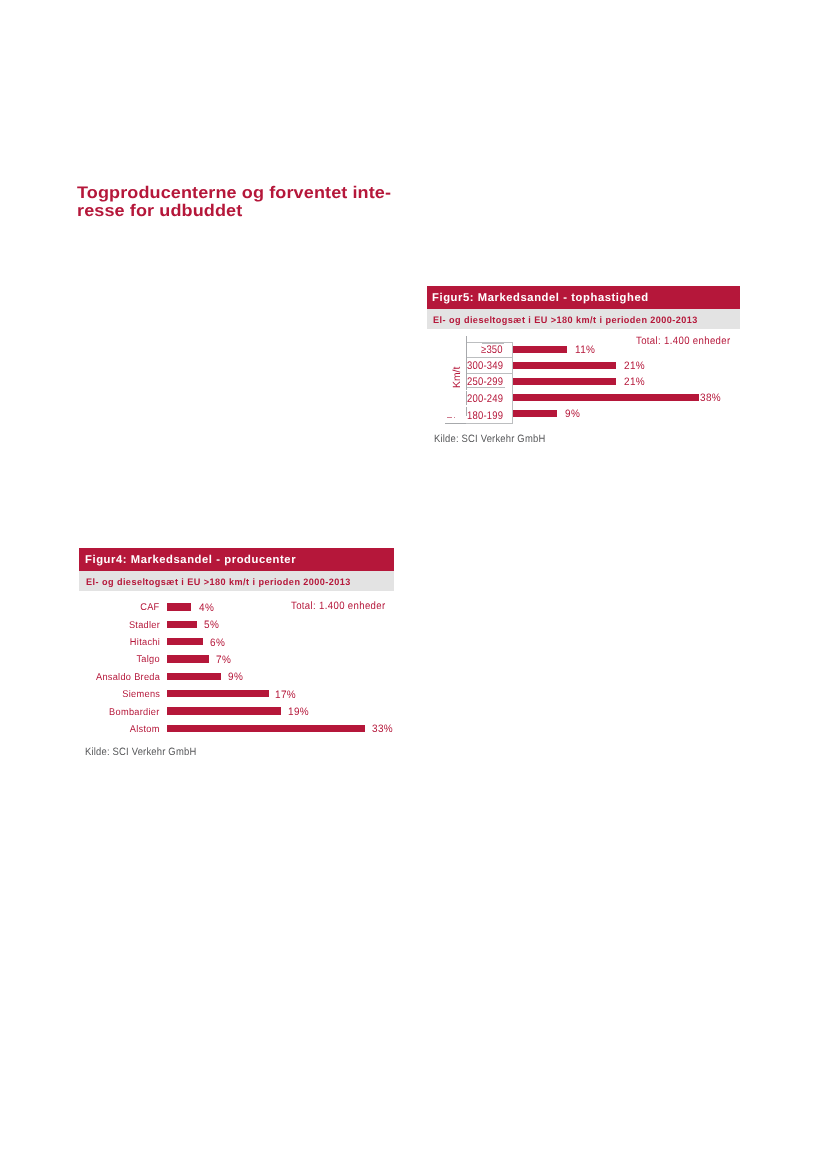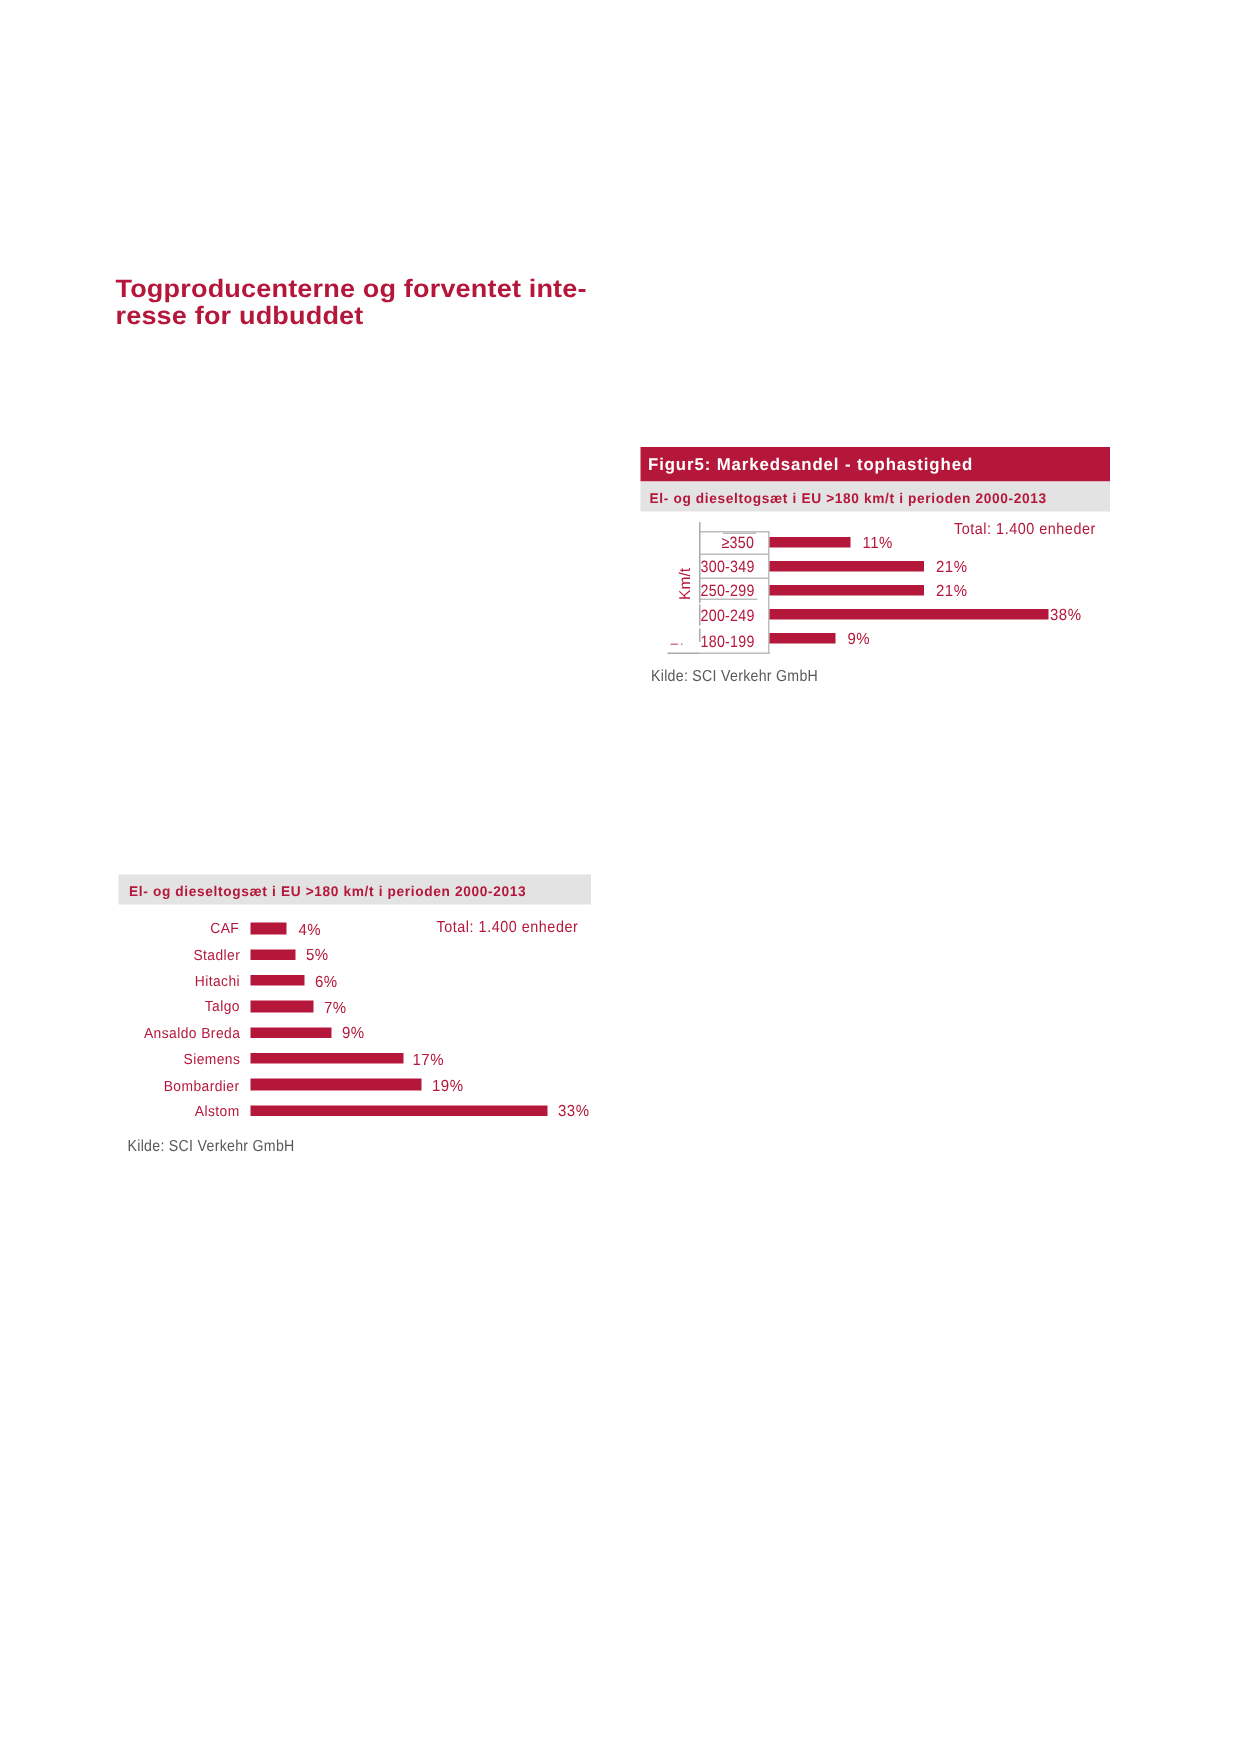--- a/index.html
+++ b/index.html
@@ -10,21 +10,21 @@
   .abs{position:absolute;}
 
   
   #page-title{
     font-size:16.75px;font-weight:bold;color:#b5173a;line-height:18.1px;
     letter-spacing:0.1px;white-space:nowrap;
     transform:scaleX(1.077);transform-origin:left top;
   }
 
   
-  .fig{position:absolute;margin-top:12px;}
+  .fig{position:absolute;}
   .fig-title{
     background:#b5173a;box-sizing:border-box;position:relative;
   }
   .fig-title > span{
     position:absolute;color:#ffffff;font-weight:bold;font-size:11.35px;
     white-space:nowrap;letter-spacing:0.6px;transform:scaleX(0.987);transform-origin:left top;
   }
   .fig-sub{
     background:#e3e3e3;box-sizing:border-box;position:relative;
   }
@@ -101,20 +101,23 @@
           <div class="boxlabel" style="left: 39.9px; top: 73.6px;">300-349</div>
           <div class="boxlabel" style="left: 39.9px; top: 90.4px;">250-299</div>
           <div class="boxlabel" style="left: 39.9px; top: 106.6px;">200-249</div>
           <div class="boxlabel" style="left: 39.9px; top: 123.7px;">180-199</div>
         </div>
     </div>
     <div class="fig-source" style="left:6.5px;top:147.3px;">Kilde: SCI Verkehr GmbH</div>
   </div>
 
   <div class="fig" id="fig4" style="left:78.8px;top:548.1px;width:315.1px;height:210px;">
+    <div class="fig-title" style="position:absolute;left:0;top:0;width:315.1px;height:23.2px;">
+      <span style="left:6.4px;top:6.3px;">Figur4: Markedsandel - producenter</span>
+    </div>
     <div class="fig-sub" style="position:absolute;left:0;top:23.2px;width:315.1px;height:19.7px;">
       <span style="left:7.0px;top:4.5px;">El- og dieseltogsæt i EU &gt;180 km/t i perioden 2000-2013</span>
     </div>
     <div class="fig-body" style="position:absolute;left:0;top:0;width:315.1px;height:210px;">
       <div class="fig-total" style="left:211.9px;top:52.1px;">Total: 1.400 enheder</div>
       <div id="fig4-plot">
           <div class="bar" style="left: 88.5px; top: 55.2px; width: 23.92px; height: 7.4px;"></div>
           <div class="val-label" style="left: 120.32px; top: 53.8px;">4%</div>
           <div class="cat-label" style="right: 234.1px; top: 54.3px;">CAF</div>
           <div class="bar" style="left: 88.5px; top: 72.56px; width: 29.9px; height: 7.4px;"></div>

